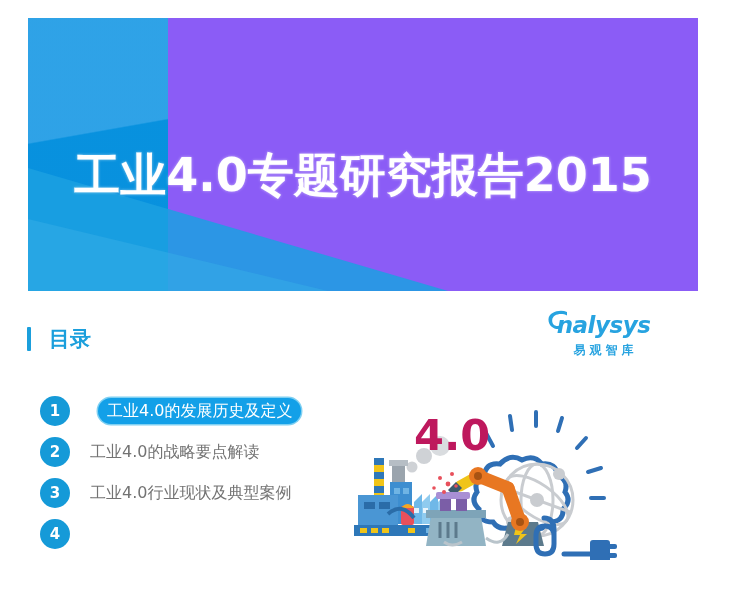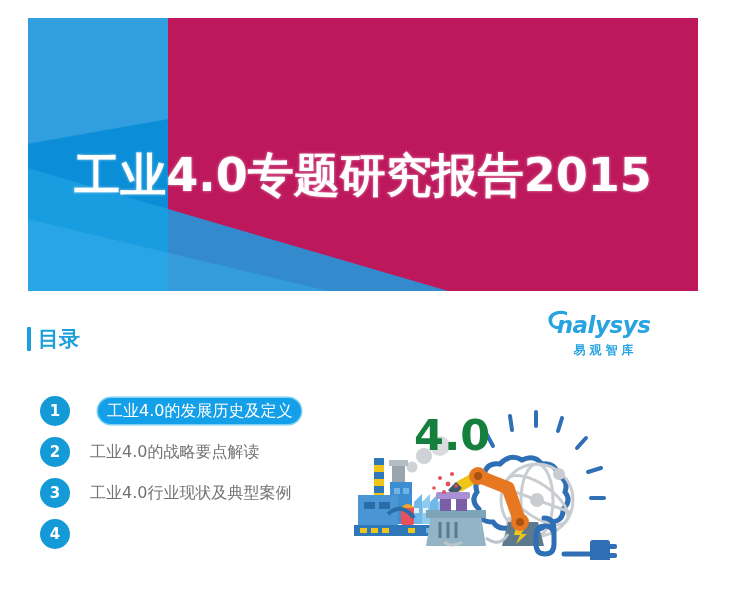--- a/index.html
+++ b/index.html
@@ -15,21 +15,21 @@
     font-family: "Liberation Sans", "DejaVu Sans", sans-serif;
   }
 
   
   .banner {
     position: absolute;
     left: 28px;
     top: 18px;
     width: 670px;
     height: 273px;
-    background: #be185d;
+    background: #8b5cf6;
     overflow: hidden;
   }
   .banner-shape-a {
     position: absolute;
     left: 0;
     top: 0;
     width: 140px;
     height: 273px;
     background: linear-gradient(170deg, #2aa6e6 0%, #2aa6e6 42%, #0194dd 42.5%);
     opacity: .95;
@@ -70,21 +70,21 @@
     font-family: "DejaVu Sans", "Liberation Sans", sans-serif;
   }
 
   
   .toc-heading {
     position: absolute;
     left: 27px;
     top: 327px;
     display: flex;
     align-items: center;
-    gap: 7px;
+    gap: 18px;
   }
   .toc-heading-bar {
     width: 4px;
     height: 24px;
     background: #1b9fdc;
     border-radius: 1px;
   }
   .toc-heading-text {
     color: #1b9fdc;
     font-size: 21px;
@@ -178,21 +178,21 @@
     top: 398px;
     width: 290px;
     height: 162px;
   }
   .illus-40 {
     position: absolute;
     left: 62px;
     top: 16px;
     font-size: 43px;
     font-weight: bold;
-    color: #15803d;
+    color: #be185d;
     line-height: 1;
     font-family: "DejaVu Sans", "Liberation Sans", sans-serif;
     text-align: center;
   }
 </style>
 </head>
 <body>
 
 <div class="banner">
   <div class="banner-shape-a"></div>

